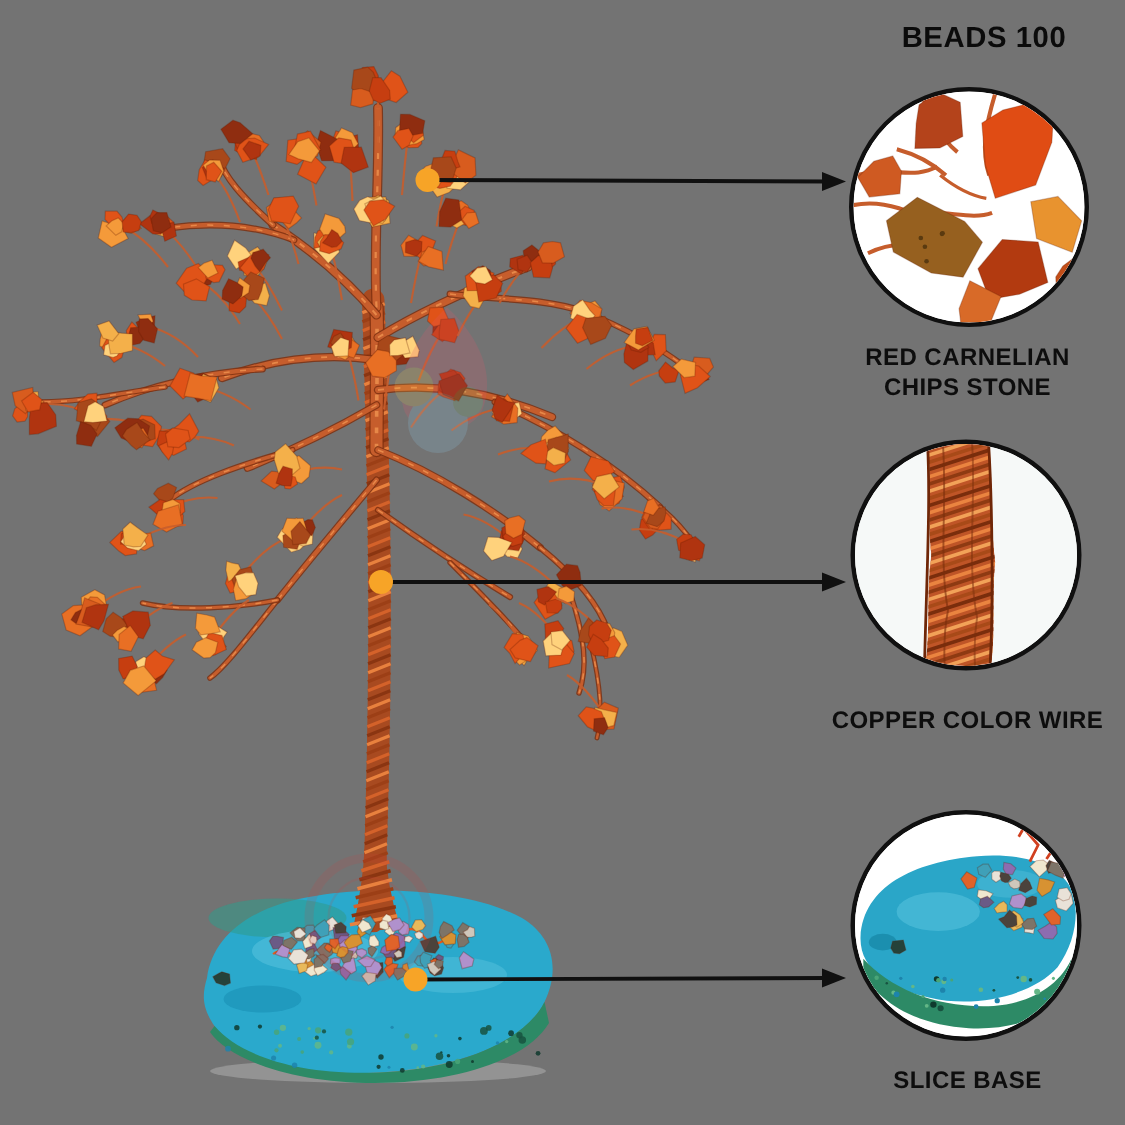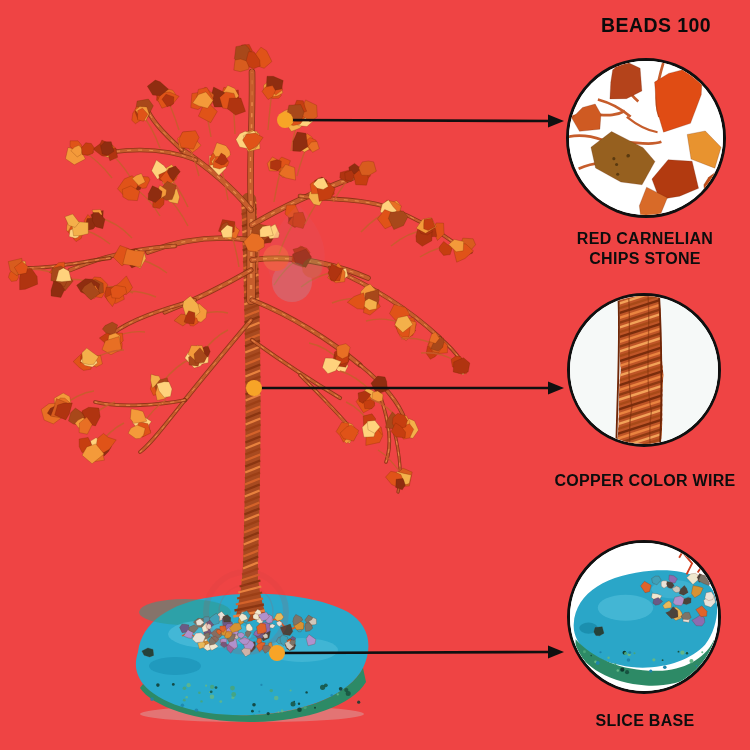--- a/index.html
+++ b/index.html
@@ -1,16 +1,16 @@
 <!DOCTYPE html>
 <html><head>
 <meta charset="utf-8">
 <style>
   html,body{margin:0;padding:0;background:#ffffff;}
-  #stage{position:relative;width:750px;height:750px;background:#ef4444;overflow:hidden;
+  #stage{position:relative;width:750px;height:750px;background:#737373;overflow:hidden;
          font-family:"Liberation Sans", sans-serif;}
   #scene{position:absolute;left:0;top:0;}
   .title{position:absolute;left:556px;top:14px;width:200px;text-align:center;
          font-size:19.5px;font-weight:800;letter-spacing:.4px;color:#0b0b0b;}
   .inset{position:absolute;border:3.2px solid #101010;border-radius:50%;overflow:hidden;
          background:#ffffff;box-sizing:border-box;}
   .inset svg{display:block;width:100%;height:100%;}
   #inset-chips{left:566px;top:58px;width:160px;height:160px;}
   #inset-wire{left:567px;top:293px;width:154px;height:154px;}
   #inset-base{left:567px;top:540px;width:154px;height:154px;}

